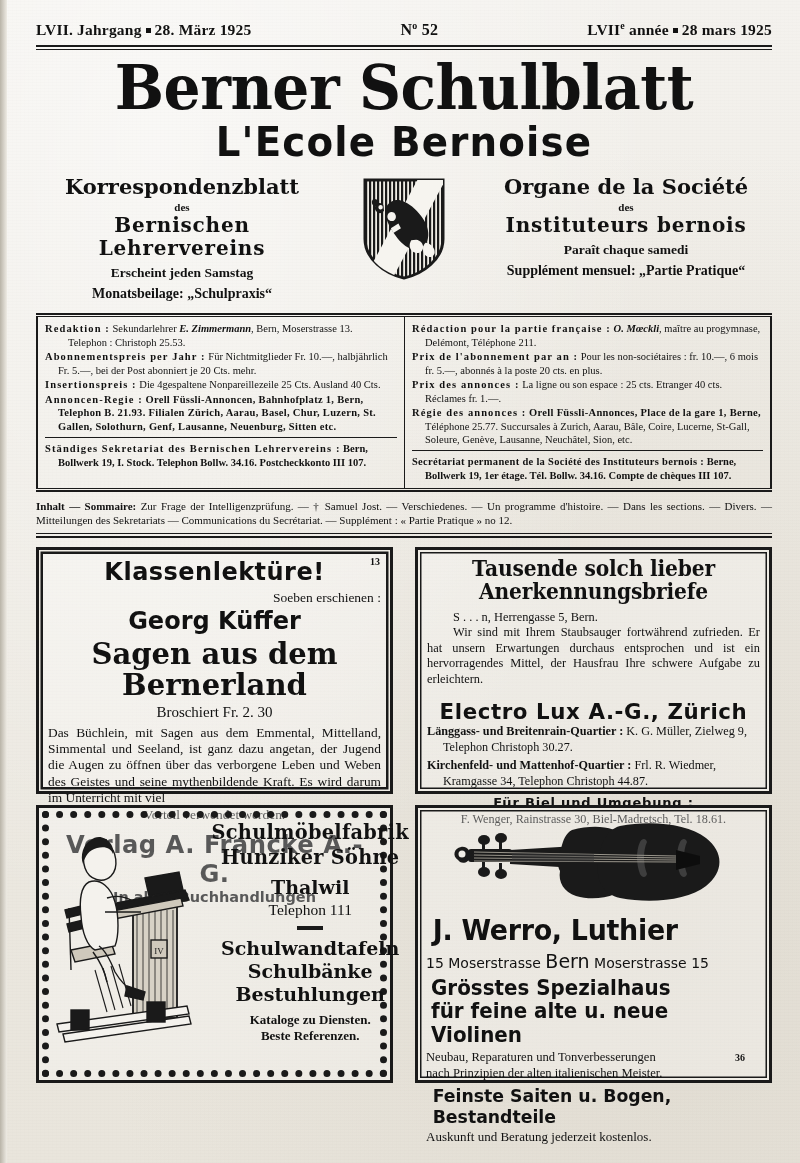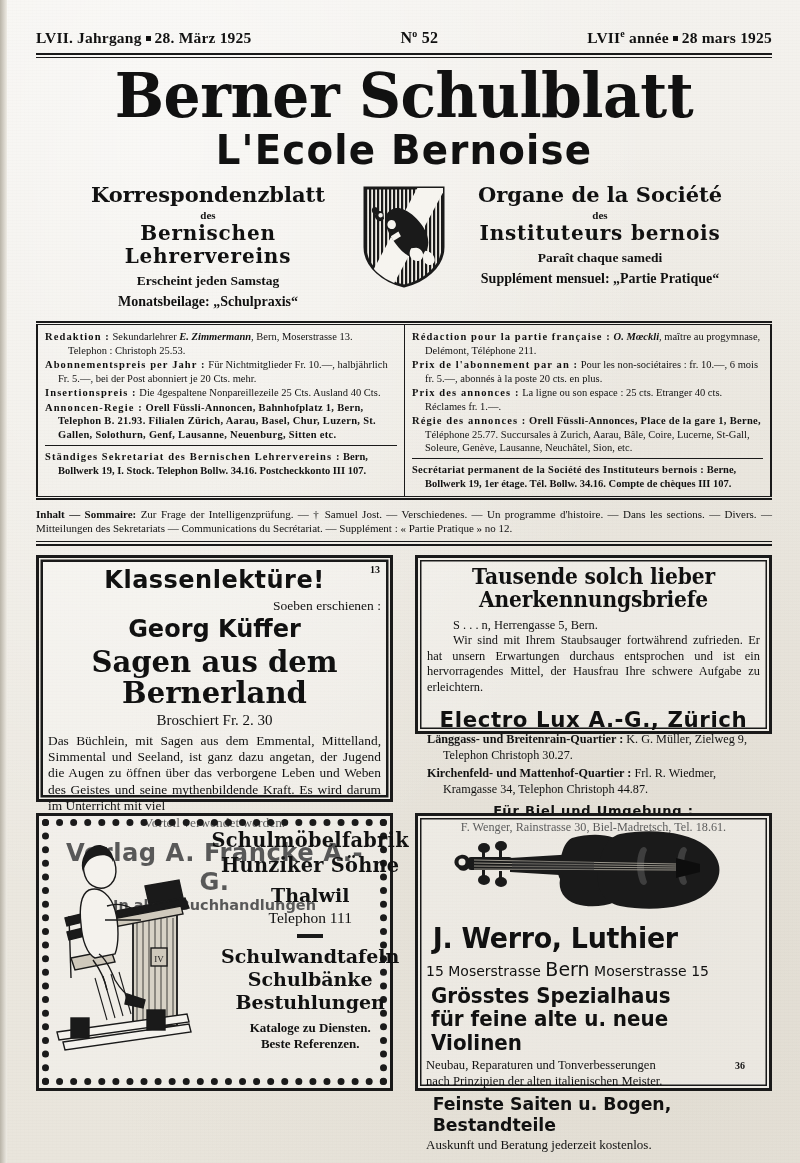--- a/index.html
+++ b/index.html
@@ -29,21 +29,21 @@
   }
   .page{position:absolute;inset:0;}
 
   .edge-left{position:absolute;left:0;top:0;width:7px;height:1163px;
     background:linear-gradient(90deg,#b9b4a8 0%,#d9d5cc 60%,#eeebe4 100%);}
 
   .content{position:absolute;left:36px;top:0;width:736px;}
 
   
   .topbar{display:flex;align-items:flex-end;justify-content:space-between;
-     padding-top:28px;font-weight:bold;font-size:15.5px;letter-spacing:.2px;}
+     padding-top:20px;font-weight:bold;font-size:15.5px;letter-spacing:.2px;}
   .topbar .mid{font-size:16px;}
   .sq{display:inline-block;width:5px;height:5px;background:#111;
       vertical-align:middle;margin:0 4px 2px 4px;}
   .sup{font-size:10px;vertical-align:super;}
 
   .dblrule{margin-top:6px;border-top:2.5px solid #1a1a1a;}
   .dblrule:after{content:"";display:block;margin-top:2px;border-top:1.2px solid #1a1a1a;}
 
   
   .masthead{text-align:center;margin-top:8px;}
@@ -53,21 +53,21 @@
     letter-spacing:-0.5px;
     transform:scaleX(0.94);
   }
   .title2{
     font-family:"DejaVu Sans", sans-serif;
     font-weight:bold;font-size:40px;line-height:1.05;
     margin-top:2px;letter-spacing:1.2px;
     transform:scaleX(0.97);
   }
 
-  .subrow{display:flex;align-items:flex-start;justify-content:center;
+  .subrow{display:flex;align-items:flex-start;justify-content:space-between;
     margin-top:12px;}
   .subcol{width:292px;text-align:center;}
   .sub-a{font-family:"DejaVu Serif",serif;font-weight:bold;font-size:21px;line-height:1.12;}
   .sub-des{font-size:11px;font-weight:bold;margin:2px 0 1px;}
   .sub-b{font-family:"DejaVu Serif",serif;font-weight:bold;font-size:20px;
      letter-spacing:.8px;line-height:1.15;}
   .sub-c{font-size:13.5px;font-weight:bold;margin-top:5px;line-height:1.25;}
   .sub-d{font-size:14px;font-weight:bold;margin-top:4px;line-height:1.25;}
 
   .crest{width:100px;display:flex;justify-content:center;padding-top:2px;}
@@ -333,21 +333,21 @@
         <div class="ad-body">
           <span>Das Büchlein, mit Sagen aus dem Emmental, Mittelland, Simmental und Seeland, ist ganz dazu angetan, der Jugend die Augen zu öffnen über das verborgene Leben und Weben des Geistes und seine mythenbildende Kraft. Es wird darum im Unterricht mit viel</span>
           <span class="last">Vorteil verwendet werden.</span>
         </div>
         <div class="ad-h4">Verlag A. Francke A.-G.</div>
         <div class="ad-h5">In allen Buchhandlungen</div>
       </div>
     </div>
 
     <div class="adcol">
-      <div class="adbox thin" style="height:179px">
+      <div class="adbox thin" style="height:247px">
         <div class="ad-r-h1">Tausende solch lieber Anerkennungsbriefe</div>
         <div class="ad-r-quote">
           <span class="ind">S . . . n, Herrengasse 5, Bern.</span>
           <span class="ind">Wir sind mit Ihrem Staubsauger fortwährend zufrieden. Er hat unsern Erwartungen durchaus entsprochen und ist ein hervorragendes Mittel, der Hausfrau Ihre schwere Aufgabe zu erleichtern.</span>
         </div>
         <div class="ad-r-h2">Electro Lux A.-G., Zürich</div>
         <p class="ad-r-line">
           <b>Länggass- und Breitenrain-Quartier :</b><span> K. G. Müller, Zielweg 9, Telephon Christoph 30.27.</span>
         </p>
         <p class="ad-r-line">

